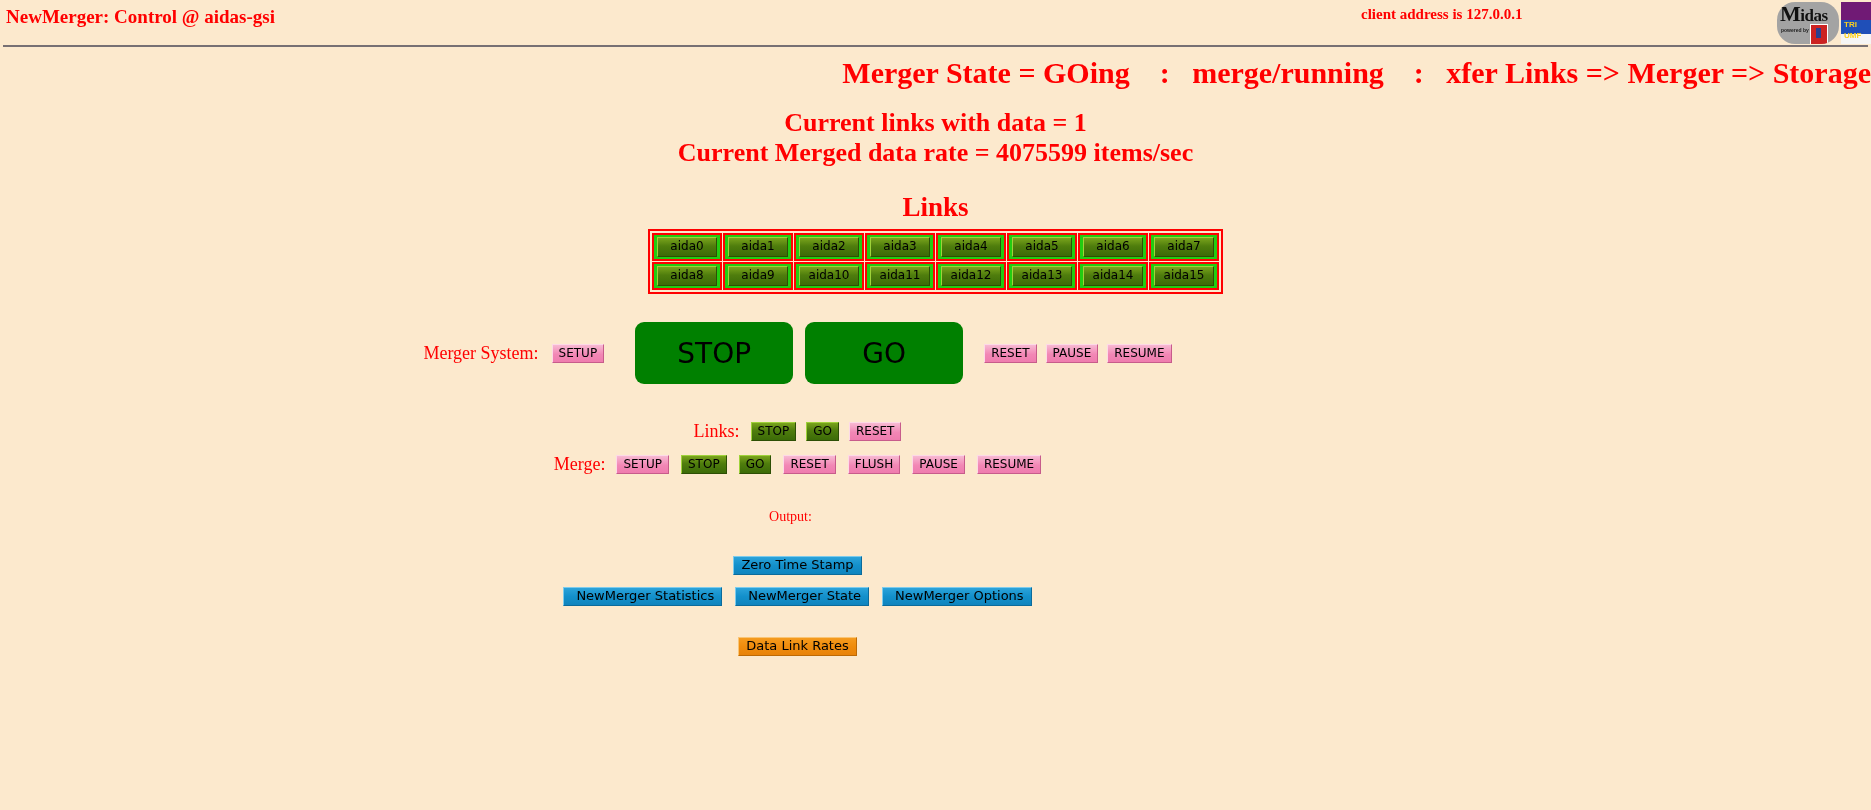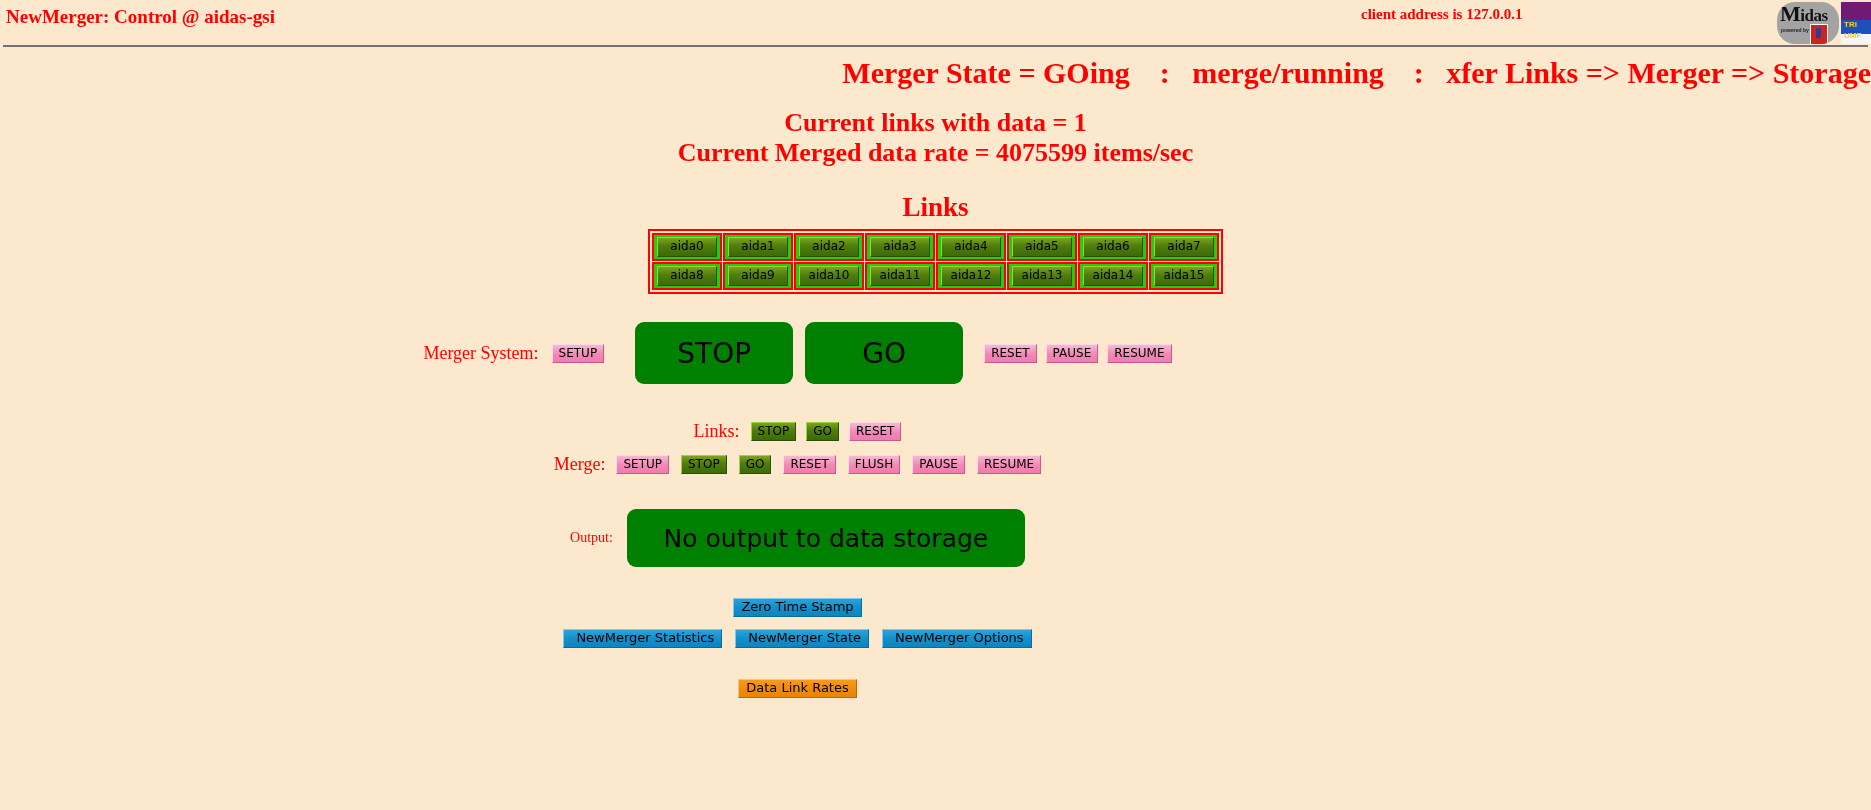--- a/index.html
+++ b/index.html
@@ -433,21 +433,20 @@
   <span class="btn btn-green">STOP</span>
   <span class="btn btn-green">GO</span>
   <span class="btn btn-pink">RESET</span>
   <span class="btn btn-pink">FLUSH</span>
   <span class="btn btn-pink">PAUSE</span>
   <span class="btn btn-pink">RESUME</span>
 </div>
 
 <div class="row output-row center-shift">
   <span class="row-label label-output">Output:</span>
-  <span class="bigbtn output">No output to data storage</span>
 </div>
 
 <div class="row bottom-1 center-shift">
   <span class="btn btn-blue">Zero Time Stamp</span>
 </div>
 
 <div class="row bottom-2 center-shift">
   <span class="btn btn-blue">NewMerger Statistics</span>
   <span class="btn btn-blue">NewMerger State</span>
   <span class="btn btn-blue">NewMerger Options</span>

